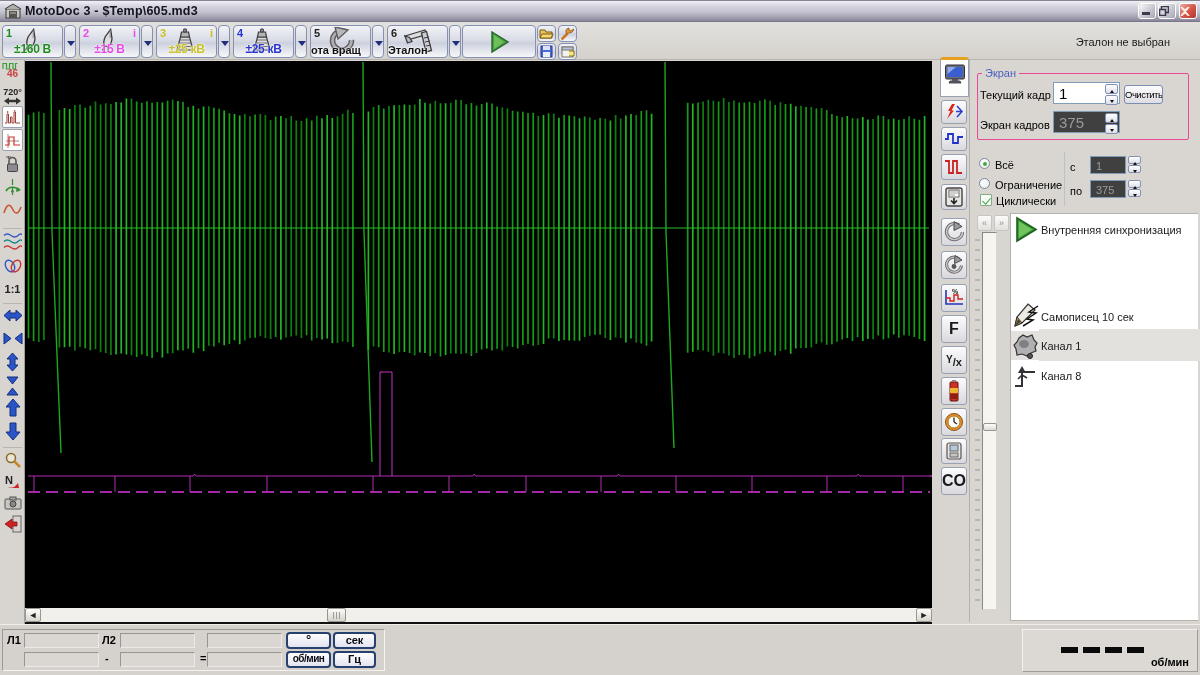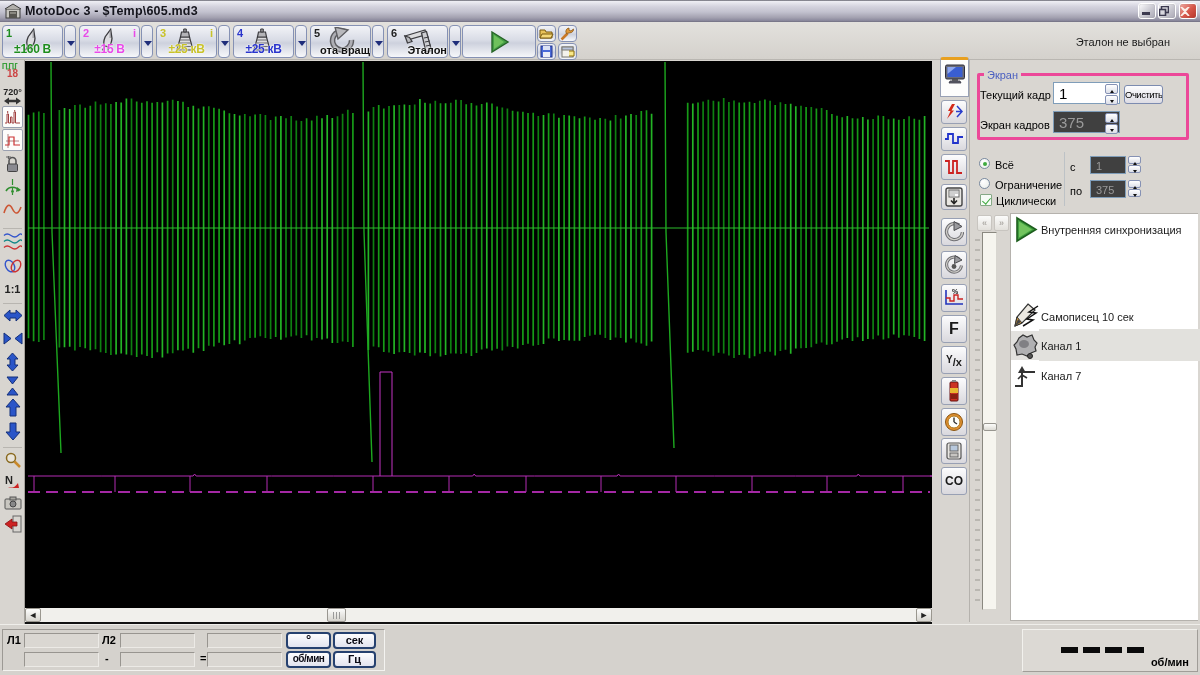--- a/index.html
+++ b/index.html
@@ -10,37 +10,37 @@
 #title .txt{position:absolute;left:25px;top:4px;font-weight:bold;font-size:12.5px;color:#14141c;letter-spacing:0.2px}
 .wbtn{position:absolute;top:3px;width:18px;height:16px;border-radius:3px;border:1px solid #fff;background:linear-gradient(135deg,#fdfdfe,#c6c5ce 60%,#aaa8b5);box-shadow:inset 0 0 1px #888;text-align:center}
 
 #toolbar{left:0;top:22px;width:1200px;height:38px;background:linear-gradient(180deg,#e3e1dd,#d4d1cc);border-bottom:1px solid #b9b6b1}
 .tbtn{position:absolute;top:3px;height:33px;border:1px solid #8591b4;border-radius:4px;background:linear-gradient(180deg,#f2f3f7 0%,#d9dce6 45%,#cdd1dd 55%,#f6f7fa 100%)}
 .tdrop{position:absolute;top:3px;width:12px;height:33px;border:1px solid #8591b4;border-radius:4px;background:linear-gradient(180deg,#f2f3f7,#d4d7e2 55%,#f6f7fa)}
 .tdrop:after{content:"";position:absolute;left:2px;top:15px;border:4px solid transparent;border-top:5px solid #1f2d7a}
 .num{position:absolute;left:3px;top:1px;font-weight:bold;font-size:11px}
 .inf{position:absolute;right:3px;top:1px;font-weight:bold;font-size:11px}
 .volt{position:absolute;left:0;right:0;bottom:1px;text-align:center;font-weight:bold;font-size:12px;letter-spacing:-0.3px;text-shadow:0 0 2px #fff,0 0 1px #fff}
-.blab{position:absolute;left:0;right:0;bottom:1px;text-align:right;font-weight:bold;font-size:11px;color:#111;text-shadow:0 0 2px #fff,0 0 2px #fff}
+.blab{position:absolute;left:0;right:0;bottom:1px;text-align:left;font-weight:bold;font-size:11px;color:#111;text-shadow:0 0 2px #fff,0 0 2px #fff}
 
 #lsb{left:0;top:60px;width:25px;height:567px;background:#d8d5d0;border-right:1px solid #a5a29d}
 .sic{position:absolute;left:2px;width:21px;text-align:center}
 .pressed{background:#fdfdfb;border:1px solid #9aa0b0;border-radius:2px}
 
 #chart{left:25px;top:61px;width:907px;height:563px;background:#000;border-bottom:2px solid #111}
 #wave{position:absolute;left:0;top:1px;width:907px;height:547px;overflow:hidden}
 #hscroll{position:absolute;left:0;top:547px;width:907px;height:14px;background:#f1f0ec}
 .sbtn{position:absolute;top:0;width:16px;height:14px;background:linear-gradient(180deg,#fdfdfc,#d8d6d0);border:1px solid #9a978f;border-radius:2px;text-align:center;line-height:12px;font-size:9px;color:#222;font-weight:bold}
 #hthumb{position:absolute;left:302px;top:0;width:19px;height:14px;background:linear-gradient(180deg,#fbfbfa,#d5d3cd);border:1px solid #999690;border-radius:2px}
 
 .rtab{position:absolute;left:941px;width:26px;height:24px;border:1px solid #98a0b4;border-radius:3px;background:linear-gradient(180deg,#fcfcfd,#d9d8dd);text-align:center}
 #rtabsel{position:absolute;left:940px;top:57px;width:29px;height:40px;border:1px solid #98a0b4;border-radius:3px 3px 0 0;background:#fdfdfc;border-top:3px solid #e8a020;text-align:center}
 
 #rpanel{left:969px;top:60px;width:231px;height:562px;background:#d9d6d1;border-left:1px solid #b5b2ad}
-.grp{position:absolute;left:7px;width:212px;border:3px solid #ec4899;border-radius:2px}
+.grp{position:absolute;left:7px;width:212px;border:1px solid #ec4899;border-radius:2px}
 .glab{position:absolute;left:4px;top:-7px;background:#d9d6d1;padding:0 3px;color:#4a5fc0}
 .ctl-lab{position:absolute;color:#000}
 .inp{position:absolute;background:#fff;border:1px solid #7f9db9}
 .inp.dis{color:#9a9a9a;background:#404040}
 .spin{position:absolute;width:14px}
 .spb{position:absolute;left:0;width:13px;height:10px;border:1px solid #8591b4;border-radius:2px;background:linear-gradient(180deg,#fff,#dcdfe8)}
 .spb:after{content:"";position:absolute;left:3.5px;border:2.5px solid transparent}
 .spb.up:after{top:2.5px;border-bottom:3.5px solid #111}
 .spb.dn:after{top:3.5px;border-top:3.5px solid #111}
 .radio{position:absolute;width:11px;height:11px;border:1px solid #7a8aa0;border-radius:50%;background:radial-gradient(circle at 35% 30%,#fff,#e8ece8)}
@@ -190,21 +190,21 @@
         <path d="M8 6 L13 6 L13 11 L8 11" fill="#f8e88a" stroke="#90700a"></path>
       </svg>
     </div>
 </div>
 
 <div class="abs" id="lsb">
  <div class="sic" style="top:2px">
       <svg width="16" height="8" viewBox="0 0 16 8">
         <path d="M1 7 V1.5 H4.5 V7 H7.5 V1.5 H11 V7 H13.5 V1.5 H15.5" fill="none" stroke="#3a9e3a" stroke-width="1.2"></path>
       </svg>
-      <div style="color:#cc4444;font-weight:bold;font-size:10px;margin-top:-2px">18</div>
+      <div style="color:#cc4444;font-weight:bold;font-size:10px;margin-top:-2px">46</div>
     </div>
  <div class="sic" style="top:27px;color:#222;font-weight:bold;font-size:9px">720°<svg width="17" height="8" viewBox="0 0 17 8" style="margin:0 auto">
         <path d="M0 4 L5 0.5 V2.8 H12 V0.5 L17 4 L12 7.5 V5.2 H5 V7.5 Z" fill="#333"></path>
       </svg></div>
  <div class="sic pressed" style="top:46px;height:22px">
       <svg width="17" height="18" viewBox="0 0 17 18" style="margin:2px auto">
         <path d="M1 14 H3 V5 H4.5 V14 H6.5 V8 H8 V14 H10 V3 H11.5 V14 H16" fill="none" stroke="#a04040" stroke-width="1"></path>
         <path d="M3.7 2 V4 M10.7 1 V2.5" stroke="#a04040" stroke-width="1"></path>
       </svg>
     </div>
@@ -406,21 +406,21 @@
         <path d="M10 10 L10 5.5 M10 10 L13 12" stroke="#333" stroke-width="1.4"></path>
       </svg>
     </div>
  <div class="rtab" style="top:438px;height:26px">
       <svg width="16" height="18" viewBox="0 0 16 18" style="margin:3px auto">
         <rect x="1" y="1" width="14" height="16" rx="2" fill="#e8e6e2" stroke="#555" stroke-width="1.2"></rect>
         <rect x="4" y="3" width="8" height="6" fill="#b8c8dc" stroke="#666"></rect>
         <rect x="4" y="11" width="8" height="4" fill="#c8c6c2" stroke="#666"></rect>
       </svg>
     </div>
- <div class="rtab" style="top:467px;height:28px;font-weight:bold;font-size:12px;line-height:26px;color:#1a1a1a">CO</div>
+ <div class="rtab" style="top:467px;height:28px;font-weight:bold;font-size:16px;line-height:26px;color:#1a1a1a">CO</div>
 </div>
 
 <div class="abs" id="rpanel">
  <div class="grp" style="top:13px;height:67px">
       <div class="glab">Экран</div>
     </div>
  <div class="ctl-lab" style="left:10px;top:29px">Текущий кадр</div>
  <div class="inp" style="left:83px;top:22px;width:67px;height:22px;font-size:15px;padding:2px 0 0 5px">1</div>
  <div class="spin" style="left:135px;top:24px">
       <div class="spb up" style="top:0"></div>
@@ -523,21 +523,21 @@
           <circle cx="17" cy="24" r="2.5" fill="#555" stroke="#222"></circle>
         </svg>
         <div class="tx">Канал 1</div>
       </div>
   <div class="li" style="top:147px">
         <svg width="26" height="27" viewBox="0 0 26 27">
           <path d="M2 24 H9 V10 H22" fill="none" stroke="#333" stroke-width="2"></path>
           <path d="M9 13 L5 17 M9 13 L14 16" stroke="#333" stroke-width="1.6"></path>
           <path d="M9 4 L13 11 H5 Z" fill="#333"></path>
         </svg>
-        <div class="tx">Канал 7</div>
+        <div class="tx">Канал 8</div>
       </div>
  </div>
 </div>
 
 <div class="abs" id="bottom">
  <div id="bpan">
   <div style="position:absolute;left:4px;top:4px;font-weight:bold">Л1</div>
   <div class="bfld" style="left:21px;top:3px;width:75px"></div>
   <div style="position:absolute;left:99px;top:4px;font-weight:bold">Л2</div>
   <div class="bfld" style="left:117px;top:3px;width:75px"></div>

